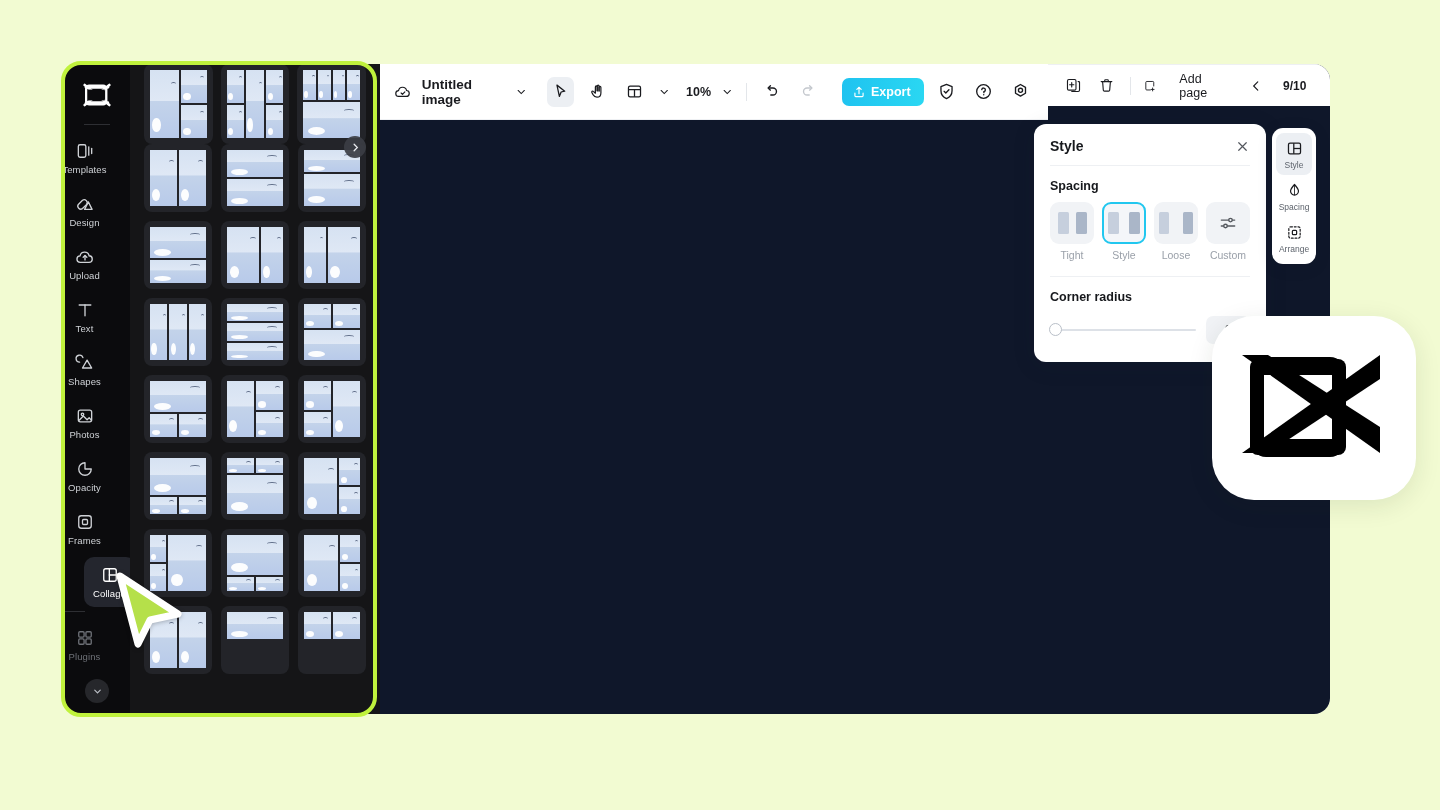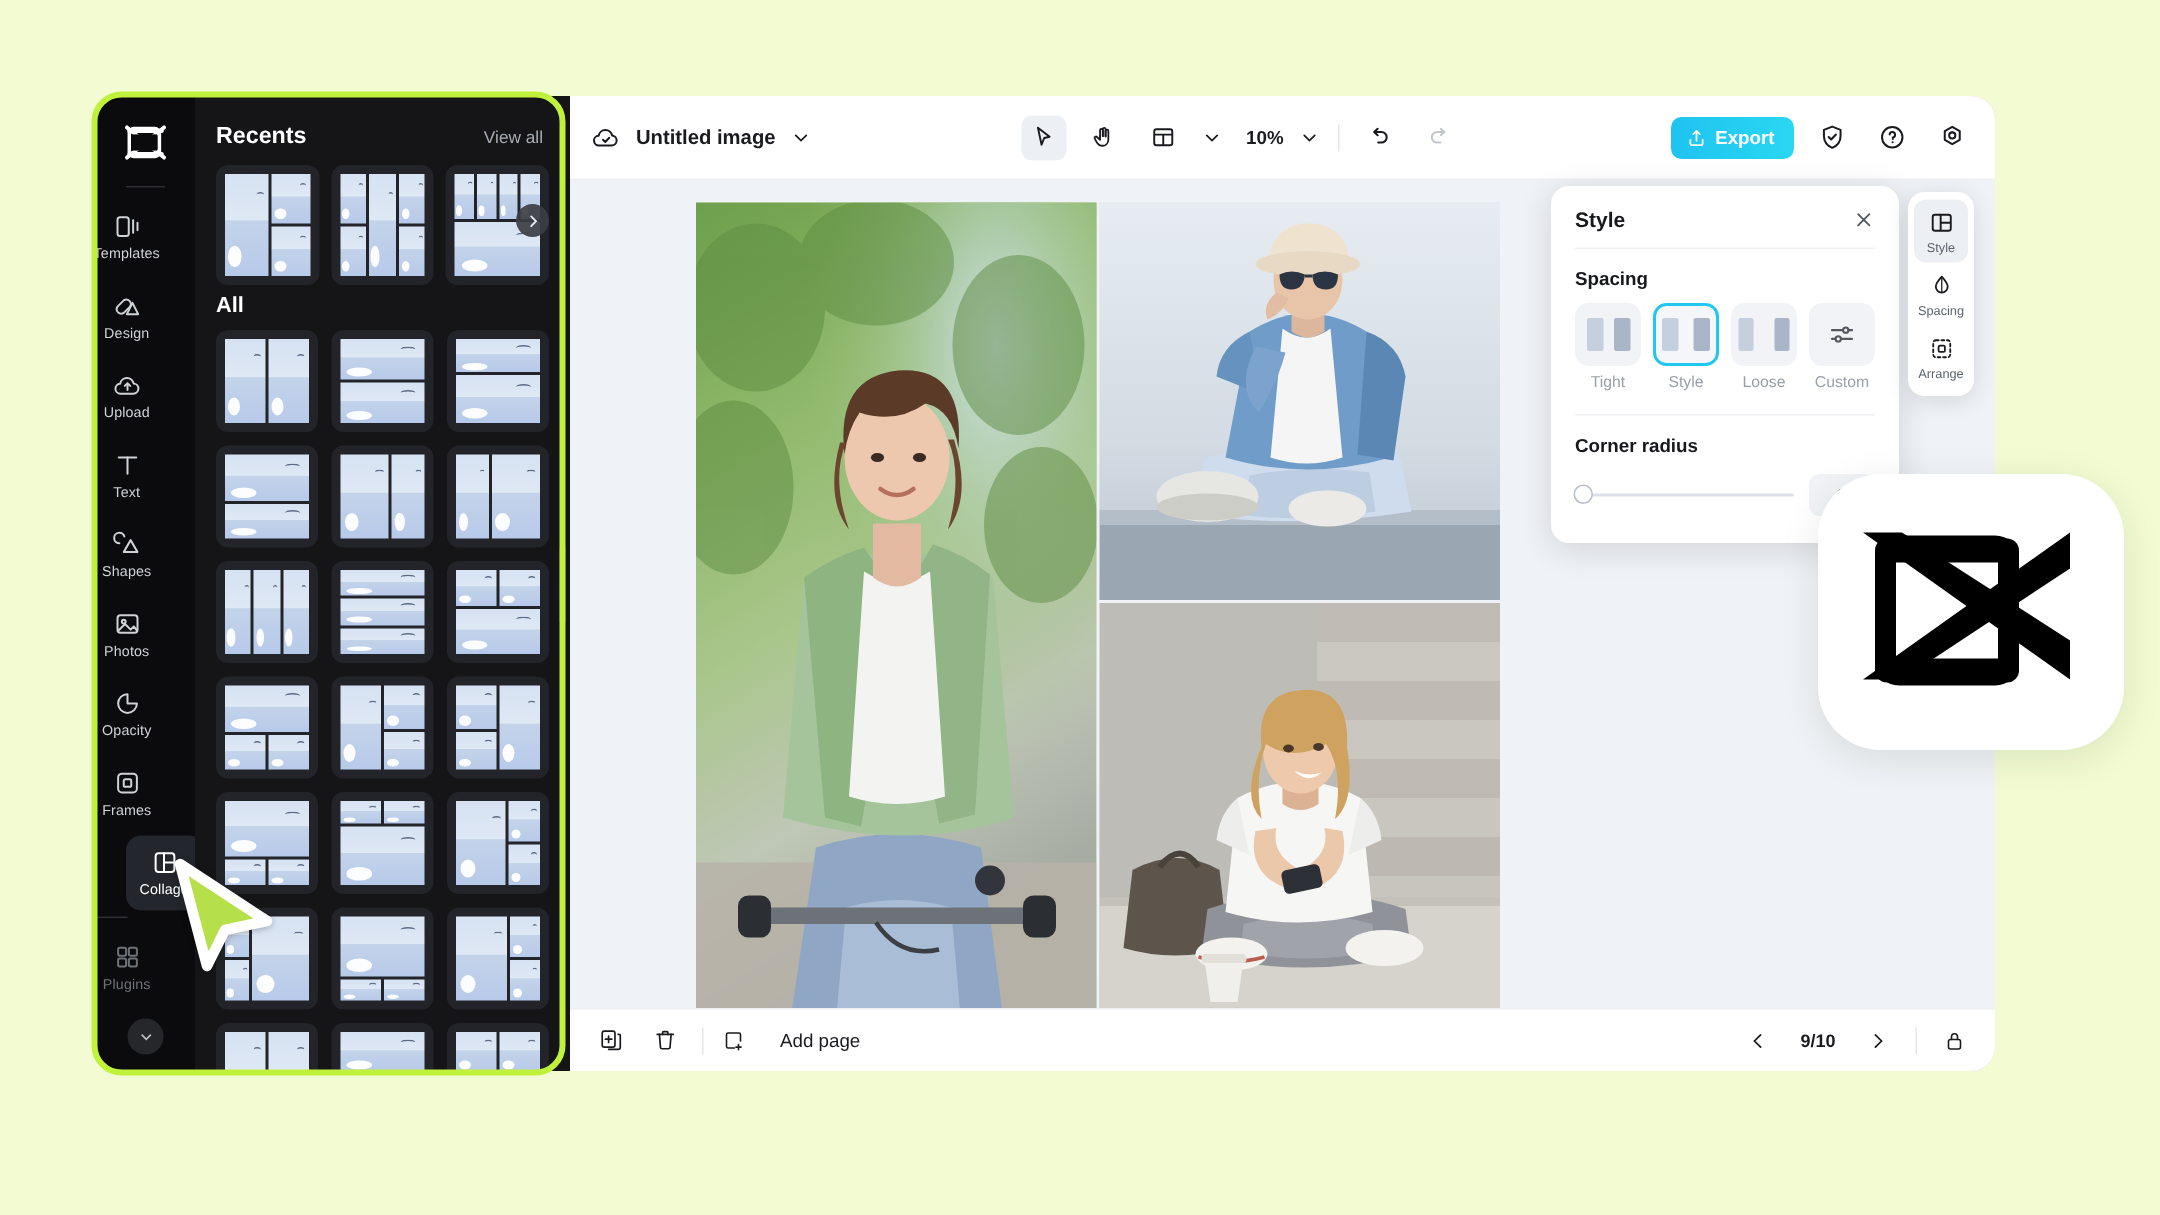--- a/index.html
+++ b/index.html
@@ -113,21 +113,21 @@
     display:flex; align-items:center; justify-content:center;
     cursor: pointer; z-index: 6;
   }
   .panel-scroll {
     position: absolute; right: 3px; top: 300px;
     width: 4px; height: 52px; border-radius: 3px;
     background: #4d4f55;
   }
 
   
-  .editor { flex: 1; display: flex; flex-direction: column; background: #f0abfc; min-width: 0; }
+  .editor { flex: 1; display: flex; flex-direction: row; background: #0f172a; min-width: 0; }
 
   .topbar {
     height: 56px; display: flex; align-items: center;
     padding: 0 14px; gap: 10px; background: #fff;
     border-bottom: 1px solid #eef0f3;
   }
   .doc-name { font-size: 13.5px; font-weight: 700; color: #1a1b1f; }
   .tb-icon {
     width: 30px; height: 30px; border-radius: 7px;
     display:flex; align-items:center; justify-content:center; cursor:pointer;
@@ -336,24 +336,20 @@
         </div>
       </div>
     <div class="rail-chevron">
       <svg width="11" height="11" viewBox="0 0 24 24" fill="none" stroke="#b9bdc4" stroke-width="2.6" stroke-linecap="round">
           <path d="M6 9l6 6 6-6"></path>
         </svg>
     </div>
   </div>
 
   <div class="panel">
-    <div class="panel-head">
-      <span class="panel-title">Recents</span>
-      <span class="panel-viewall">View all</span>
-    </div>
     <div class="thumb-row" id="recents-row">
         <div class="thumb tall" style="flex: 1 1 0%;">
           <div class="mini" style="grid-template-columns: 1.15fr 1fr; grid-template-rows: 1fr 1fr;">
             <div class="cell" style="grid-area: 1 / 1 / span 2;"></div>
             <div class="cell" style="grid-area: 1 / 2;"></div>
             <div class="cell" style="grid-area: 2 / 2;"></div>
           </div>
         </div>
         <div class="thumb tall" style="flex: 1 1 0%;">
           <div class="mini" style="grid-template-columns: 1fr 1.1fr 1fr; grid-template-rows: 1fr 1fr;">
@@ -372,21 +368,20 @@
             <div class="cell" style="grid-area: 1 / 4;"></div>
             <div class="cell" style="grid-area: 2 / 1 / auto / span 4;"></div>
           </div>
         </div>
       </div>
     <div class="next-arrow">
       <svg width="11" height="11" viewBox="0 0 24 24" fill="none" stroke="#e6e8ec" stroke-width="2.8" stroke-linecap="round">
           <path d="M9 5l7 7-7 7"></path>
         </svg>
     </div>
-    <div class="sec-title">All</div>
     <div class="grid" id="all-grid">
         <div class="thumb">
           <div class="mini" style="grid-template-columns: 1fr 1fr; grid-template-rows: 1fr;">
             <div class="cell" style="grid-area: 1 / 1;"></div>
             <div class="cell" style="grid-area: 1 / 2;"></div>
           </div>
         </div>
         <div class="thumb">
           <div class="mini" style="grid-template-columns: 1fr; grid-template-rows: 1fr 1fr;">
             <div class="cell" style="grid-area: 1 / 1;"></div>

